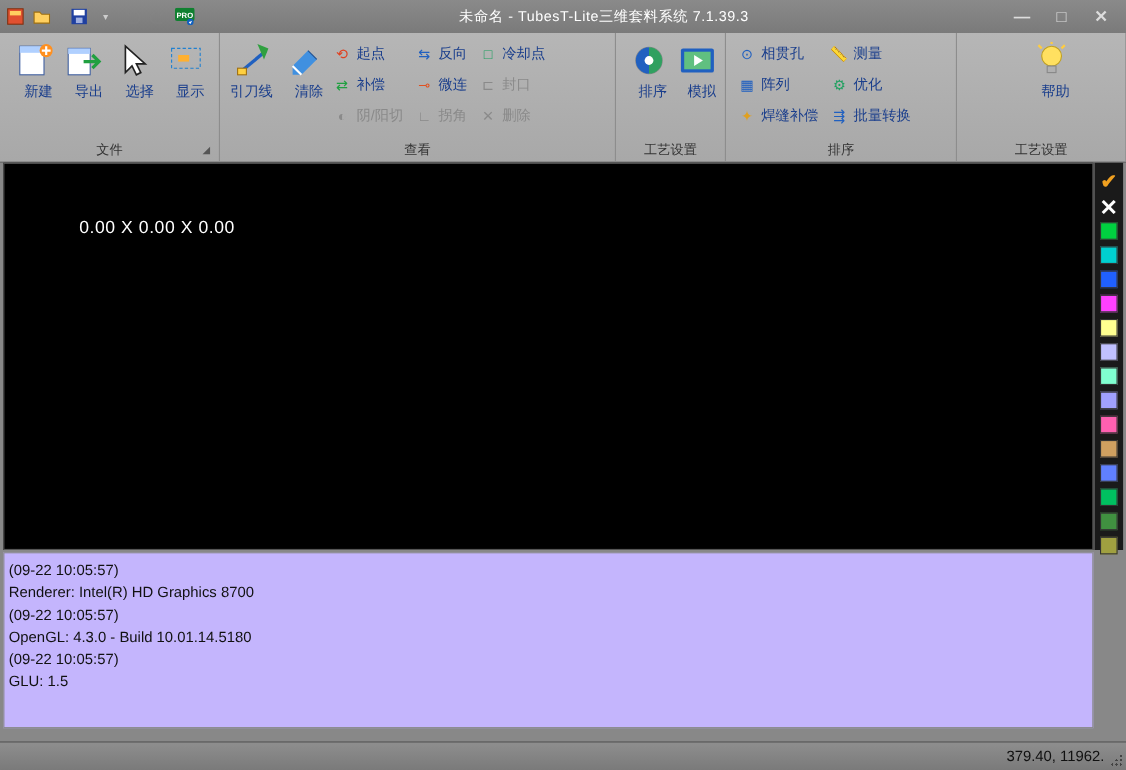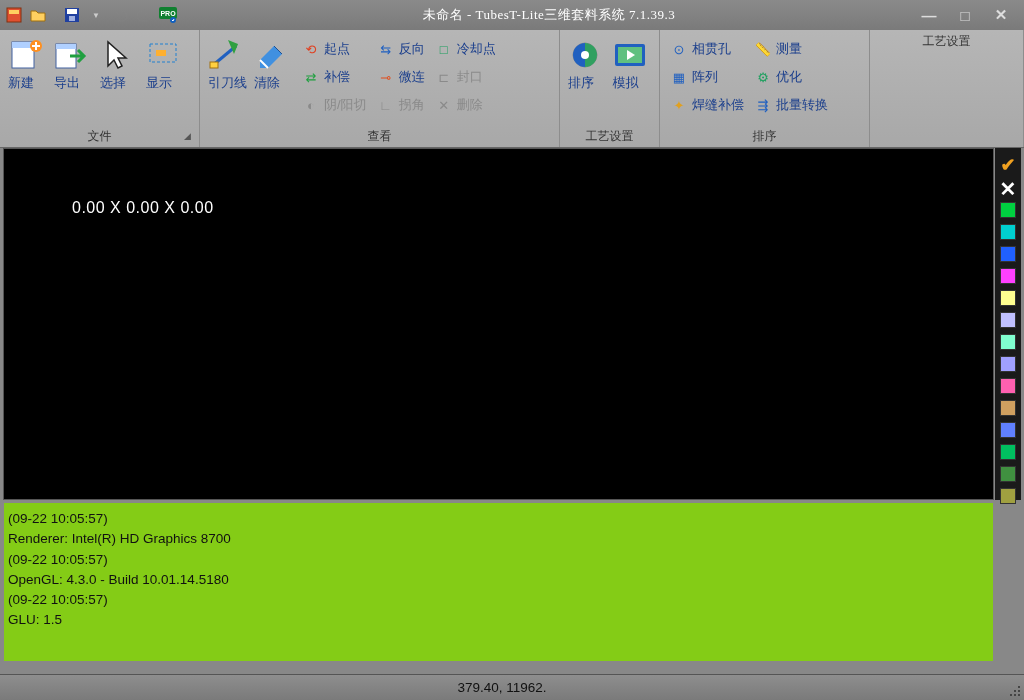--- a/index.html
+++ b/index.html
@@ -2,53 +2,53 @@
 <html><head>
 <meta charset="utf-8">
 <style>
 * { margin: 0; padding: 0; box-sizing: border-box; font-family: "Microsoft YaHei", "SimSun", Arial, sans-serif; }
 body { width: 1024px; height: 700px; background: #888; overflow: hidden; position: relative; }
 
 
 .titlebar { height: 30px; background: linear-gradient(#8a8a8a,#7a7a7a); display: flex; align-items: center; padding: 0 4px; color: #fff; font-size: 13px; }
 .titlebar .qat { display: flex; gap: 4px; align-items: center; }
 .titlebar .qat .qbtn { width: 20px; height: 20px; display:flex; align-items:center; justify-content:center; border-radius:2px; }
-.titlebar .title { flex:1; text-align:center; letter-spacing:0.5px;font-family:Liberation Serif, serif; }
+.titlebar .title { flex:1; text-align:center; letter-spacing:0.5px; }
 .titlebar .winbtns { display:flex; gap:18px; margin-right:10px; }
 .titlebar .winbtn { width:18px; height:18px; color:#ddd; font-weight:bold; display:flex; align-items:center; justify-content:center; font-size:15px; cursor:pointer;}
 
 
 .ribbon { height: 118px; background: linear-gradient(#b6b6b6,#a8a8a8); border-bottom: 1px solid #666; display:flex; }
 .group { border-right:1px solid #8d8d8d; display:flex; flex-direction:column; padding:2px 6px 0 6px; }
 .group .body { display:flex; gap:2px; flex:1; align-items:flex-start; padding-top:4px;}
 .group .label { text-align:center; font-size:12px; color:#333; height:20px; line-height:18px; position:relative;}
 .group .label .drop { position:absolute; right:2px; bottom:2px; font-size:9px; color:#555;}
-.bigbtn { width:44px; display:flex; flex-direction:column; align-items:flex-start; gap:2px; color:#1a3e8c; font-size:13px; cursor:pointer; padding:2px; border-radius:3px; }
+.bigbtn { width:44px; display:flex; flex-direction:column; align-items:flex-end; gap:2px; color:#1a3e8c; font-size:13px; cursor:pointer; padding:2px; border-radius:3px; }
 .bigbtn .ico { width:34px; height:34px; display:flex; align-items:center; justify-content:center; }
 .smallcol { display:flex; flex-direction:column; gap:6px; padding-top:2px;}
 .smallbtn { display:flex; align-items:center; gap:4px; font-size:13px; color:#1a3e8c; cursor:pointer; height:22px; padding:0 4px; white-space:nowrap;}
 .smallbtn.disabled { color:#8a8a8a; }
 .smallbtn .sico { width:18px; height:16px; display:inline-flex; align-items:center; justify-content:center; font-size:13px;}
 
 
 .viewport { position:absolute; top:148px; left:3px; right:30px; bottom:200px; background:#000; border:1px solid #555;}
 .viewport .coords { position:absolute; top:50px; left:68px; color:#fff; font-size:16px; font-family: Arial; letter-spacing:0.5px;}
 
 
 .colorbar { position:absolute; top:148px; right:3px; width:26px; bottom:200px; background:#1a1a1a; display:flex; flex-direction:column; align-items:center; gap:6px; padding-top:6px;}
 .colorbar .check { color:#f0a020; font-size:18px; font-weight:bold;}
 .colorbar .cross { color:#fff; font-size:20px; font-weight:bold; line-height:14px;}
 .colorbar .sw { width:16px; height:16px; border:1px solid #333; }
 
 
-.logpanel { position:absolute; left:3px; right:30px; bottom:38px; height:160px; background:#84cc16; border:1px solid #888; font-size:13.5px; color:#111; padding:6px 4px; overflow-y:scroll; line-height:1.5;}
+.logpanel { position:absolute; left:3px; right:30px; bottom:38px; height:160px; background:#c4b5fd; border:1px solid #888; font-size:13.5px; color:#111; padding:6px 4px; overflow-y:scroll; line-height:1.5;}
 .logline { white-space:pre; }
 
 
-.status { position:absolute; left:0; right:0; bottom:0; height:26px; background:linear-gradient(#8e8e8e,#7a7a7a); border-top:1px solid #555; display:flex; align-items:center; justify-content:center; padding-right:20px; color:#111; font-size:13.5px;}
+.status { position:absolute; left:0; right:0; bottom:0; height:26px; background:linear-gradient(#8e8e8e,#7a7a7a); border-top:1px solid #555; display:flex; align-items:center; justify-content:flex-end; padding-right:20px; color:#111; font-size:13.5px;}
 .grip { position:absolute; right:2px; bottom:2px; width:14px; height:14px; background:
   radial-gradient(circle at 3px 11px,#444 1px,transparent 1px),
   radial-gradient(circle at 7px 11px,#444 1px,transparent 1px),
   radial-gradient(circle at 11px 11px,#444 1px,transparent 1px),
   radial-gradient(circle at 7px 7px,#444 1px,transparent 1px),
   radial-gradient(circle at 11px 7px,#444 1px,transparent 1px),
   radial-gradient(circle at 11px 3px,#444 1px,transparent 1px);}
 
 
 .qbtn.dis svg, .qbtn.dis { opacity:.45; }
@@ -276,20 +276,32 @@
         <div class="smallbtn">
             <span class="sico" style="color:#2060c0">⇶</span>
             <span>批量转换</span>
           </div>
       </div>
     </div>
     <div class="label"><span>排序</span></div>
   </div>
 
   <div class="group" style="flex:1">
+    <div class="body" style="justify-content:center;width:100%;">
+      <div class="bigbtn" style="width:56px">
+        <span class="ico">
+            <svg width="34" height="34">
+              <circle cx="17" cy="13" r="9" fill="#ffe060" stroke="#c0a020"></circle>
+              <rect x="13" y="22" width="8" height="6" fill="#b0b0b0" stroke="#888"></rect>
+              <path d="M8 6l-3-3M26 6l3-3M17 2v-2" stroke="#ffcc40" stroke-width="2"></path>
+            </svg>
+          </span>
+        <span>帮助</span>
+      </div>
+    </div>
     <div class="label"><span>工艺设置</span></div>
   </div>
 </div>
 
 <div class="viewport">
   <div class="coords">0.00 X 0.00 X 0.00</div>
 </div>
 
 <div class="colorbar">
   <span class="check">✔</span>

